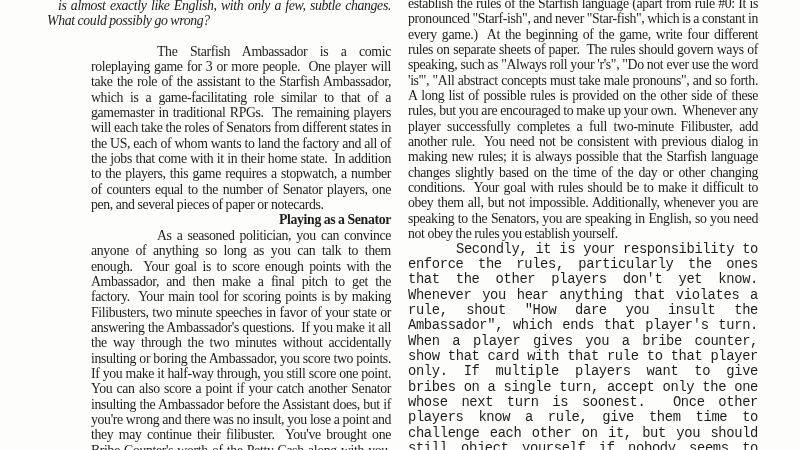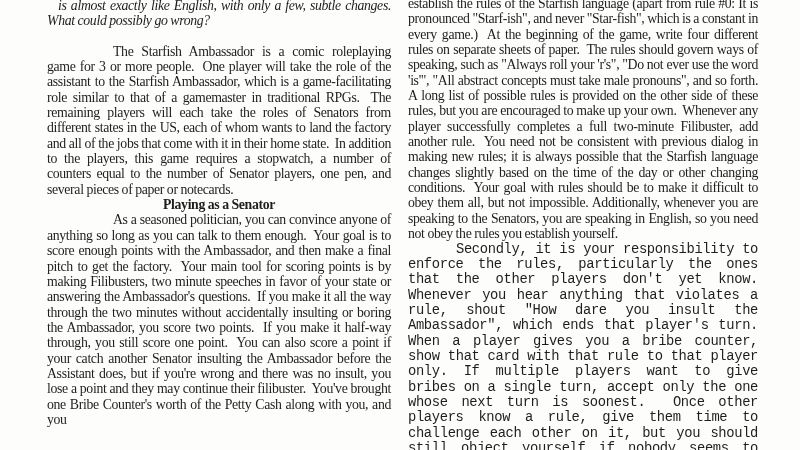--- a/index.html
+++ b/index.html
@@ -39,24 +39,24 @@
     white-space: pre-wrap;
     margin: 0;
   }
   .quote {
     font-style: italic;
     text-indent: 11px;
     margin-bottom: 15px;
   }
   .heading {
     font-weight: bold;
-    text-align: center;
+    text-align: right;
     text-indent: 0;
   }
-  .col-left .para  { text-indent: 66px; }
+  .col-left .para  { text-indent: 66px; margin-left: 44px; }
   .col-right .para { text-indent: 48px; font-family: Liberation Mono, monospace; }
   .para-flow { text-indent: 0; }
 </style>
 </head>
 <body>
 
 <div class="page">
   <div class="col col-left">
       <div class="block quote">is almost exactly like English, with only a few, subtle changes.  What could possibly go wrong?</div>
       <div class="block para">The Starfish Ambassador is a comic roleplaying game for 3 or more people.  One player will take the role of the assistant to the Starfish Ambassador, which is a game-facilitating role similar to that of a gamemaster in traditional RPGs.  The remaining players will each take the roles of Senators from different states in the US, each of whom wants to land the factory and all of the jobs that come with it in their home state.  In addition to the players, this game requires a stopwatch, a number of counters equal to the number of Senator players, one pen, and several pieces of paper or notecards.</div>

